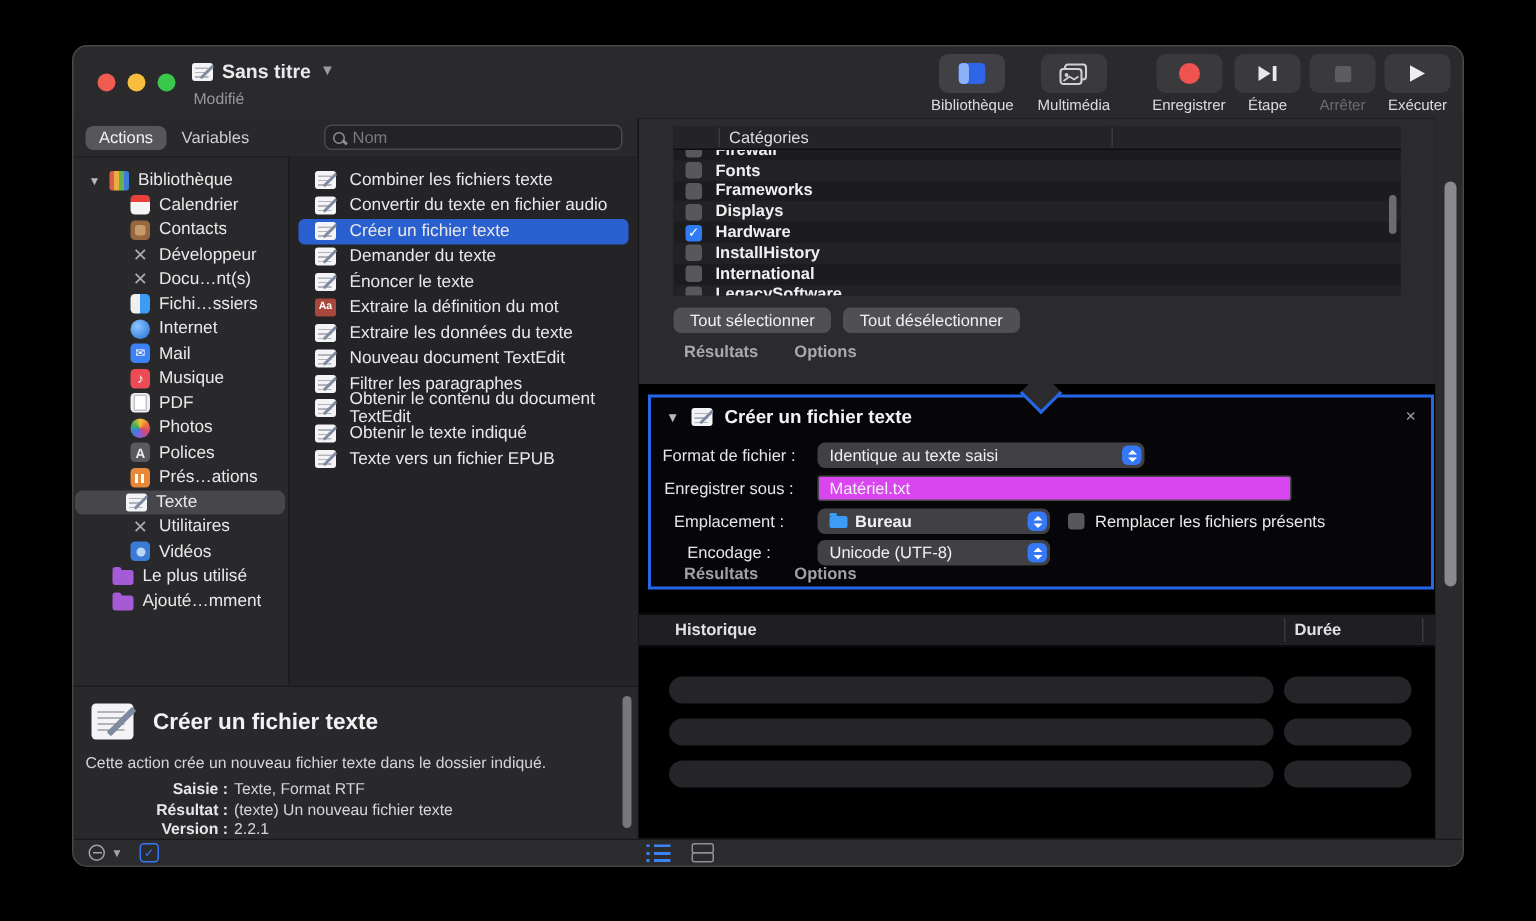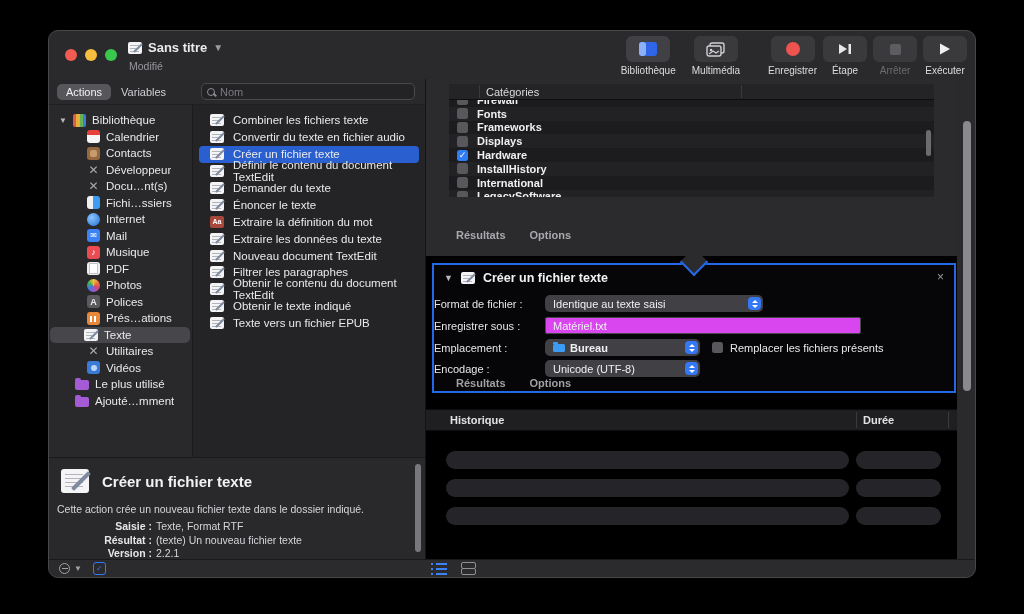--- a/index.html
+++ b/index.html
@@ -72,21 +72,21 @@
 
   
   .content { position:absolute; left:0; top:48px; right:0; bottom:18px; }
   .left-col { position:absolute; left:0; top:0; width:377px; height:100%;
     background:#29292b; border-right:1px solid #141416; }
   .left-top { position:absolute; left:0; top:0; right:0; height:26px; border-bottom:1px solid #202023;
     display:flex; align-items:center; }
   .seg-pill { margin-left:8px; padding:2px 9px; border-radius:5px; background:#57575b;
     font-size:11px; color:#f2f2f4; }
   .seg-plain { margin-left:10px; font-size:11px; color:#cfcfd3; }
-  .searchbox { position:absolute; left:152px; right:10px; top:4px; height:17px; border-radius:5px;
+  .searchbox { position:absolute; left:167px; right:10px; top:4px; height:17px; border-radius:5px;
     background:#232326; border:1px solid #49494d; display:flex; align-items:center; padding:0 5px; }
   .mag { position:relative; width:8px; height:8px; border:1.5px solid #8e8e93; border-radius:50%; flex:0 0 auto; }
   .mag::after { content:""; position:absolute; width:4px; height:1.5px; background:#8e8e93;
     right:-3px; bottom:-1px; transform:rotate(45deg); }
   .searchbox input { flex:1; margin-left:5px; background:transparent; border:none; outline:none;
     font-size:11px; color:#e8e8ea; font-family:inherit; }
   .searchbox input::placeholder { color:#7a7a80; }
 
   .sidebar { position:absolute; left:0; top:26px; width:142px; bottom:102px; padding-top:7px; overflow:hidden; }
   .s-row { display:flex; align-items:center; height:16.5px; font-size:11.5px; color:#e9e9eb; gap:6px; padding-left:38px; }
@@ -142,21 +142,21 @@
   .sel-panel { position:absolute; left:6px; right:1px; top:184px; height:130px;
     background:#060608; border:2px solid #2467e8; }
   .connector { position:absolute; left:50%; top:-13px; width:20px; height:20px;
     transform:translateX(-50%) rotate(45deg); background:#2b2b2d;
     border-right:2px solid #2467e8; border-bottom:2px solid #2467e8; }
   .sp-head { position:absolute; left:0; top:0; right:0; height:26px; display:flex; align-items:center; gap:8px; padding-left:10px; }
   .sp-chev { color:#b8b8bd; font-size:9px; }
   .sp-title { font-size:12.5px; font-weight:bold; color:#f2f2f4; }
   .sp-close { position:absolute; right:10px; top:5px; font-size:12px; color:#9c9ca1; }
   .f-row { position:absolute; left:0; right:0; height:17px; display:flex; align-items:center; }
-  .f-label { flex:0 0 104px; text-align:left; font-size:11px; color:#e6e6e9; margin-right:7px; }
+  .f-label { flex:0 0 104px; text-align:center; font-size:11px; color:#e6e6e9; margin-right:7px; }
   .mselect { position:relative; height:17px; border-radius:5px; background:#404045;
     display:flex; align-items:center; padding:0 20px 0 8px; font-size:11px; color:#f0f0f2; gap:5px; }
   .stepper { position:absolute; right:2px; top:2px; bottom:2px; width:13px; border-radius:4px;
     background:#3478f6; display:flex; flex-direction:column; align-items:center; justify-content:center; gap:2px; }
   .stepper i { width:0; height:0; border-left:3px solid transparent; border-right:3px solid transparent; }
   .stepper .up { border-bottom:3.5px solid #fff; }
   .stepper .dn { border-top:3.5px solid #fff; }
   .mini-folder { position:relative; width:12px; height:8px; background:#3c9bf4; border-radius:1.5px; }
   .mini-folder::before { content:""; position:absolute; top:-2px; left:0; width:5px; height:2px;
     background:#3c9bf4; border-radius:1px 1px 0 0; }
@@ -365,24 +365,20 @@
         <div class="a-row">
             <span class="note"></span>
             <span>Convertir du texte en fichier audio</span>
           </div>
         <div class="a-row selected">
             <span class="note"></span>
             <span>Créer un fichier texte</span>
           </div>
         <div class="a-row">
             <span class="note"></span>
-            <span>Définir le contenu du document TextEdit</span>
-          </div>
-        <div class="a-row">
-            <span class="note"></span>
             <span>Demander du texte</span>
           </div>
         <div class="a-row">
             <span class="note"></span>
             <span>Énoncer le texte</span>
           </div>
         <div class="a-row">
             <span class="icon-dict"></span>
             <span>Extraire la définition du mot</span>
           </div>
@@ -476,20 +472,24 @@
                   <span>International</span>
                 </div>
               <div class="c-row">
                   <span class="cbox"></span>
                   <span>LegacySoftware</span>
                 </div>
             </div>
           </div>
           <div class="cat-scroll"></div>
         </div>
+        <div class="cat-buttons">
+          <span class="pill-btn">Tout sélectionner</span>
+          <span class="pill-btn">Tout désélectionner</span>
+        </div>
         <div class="links-row">
           <span>Résultats</span>
           <span>Options</span>
         </div>
       </div>
 
       <div class="sel-panel">
         <div class="connector"></div>
         <div class="sp-head">
           <span class="sp-chev">▼</span>

